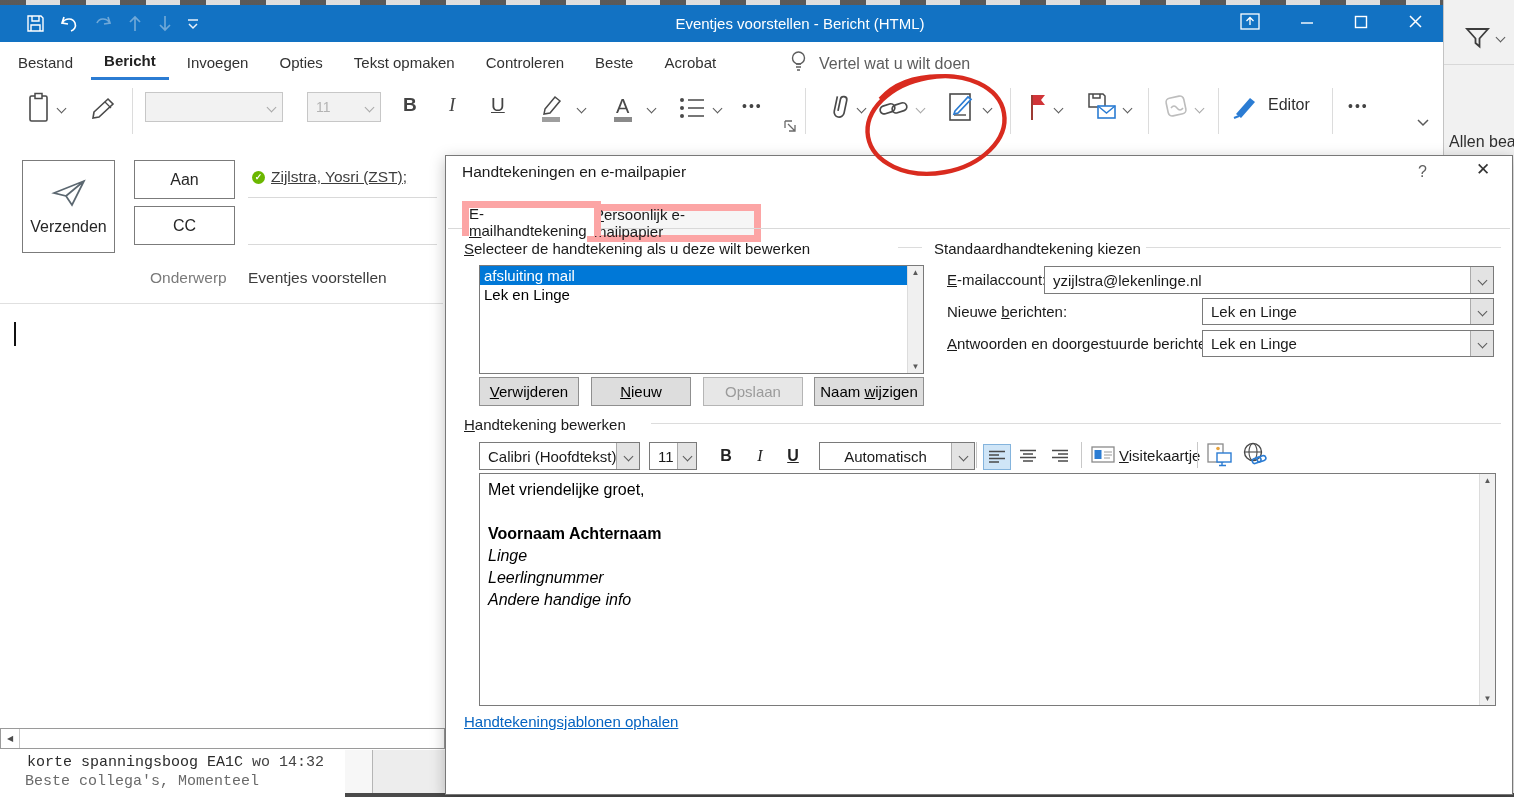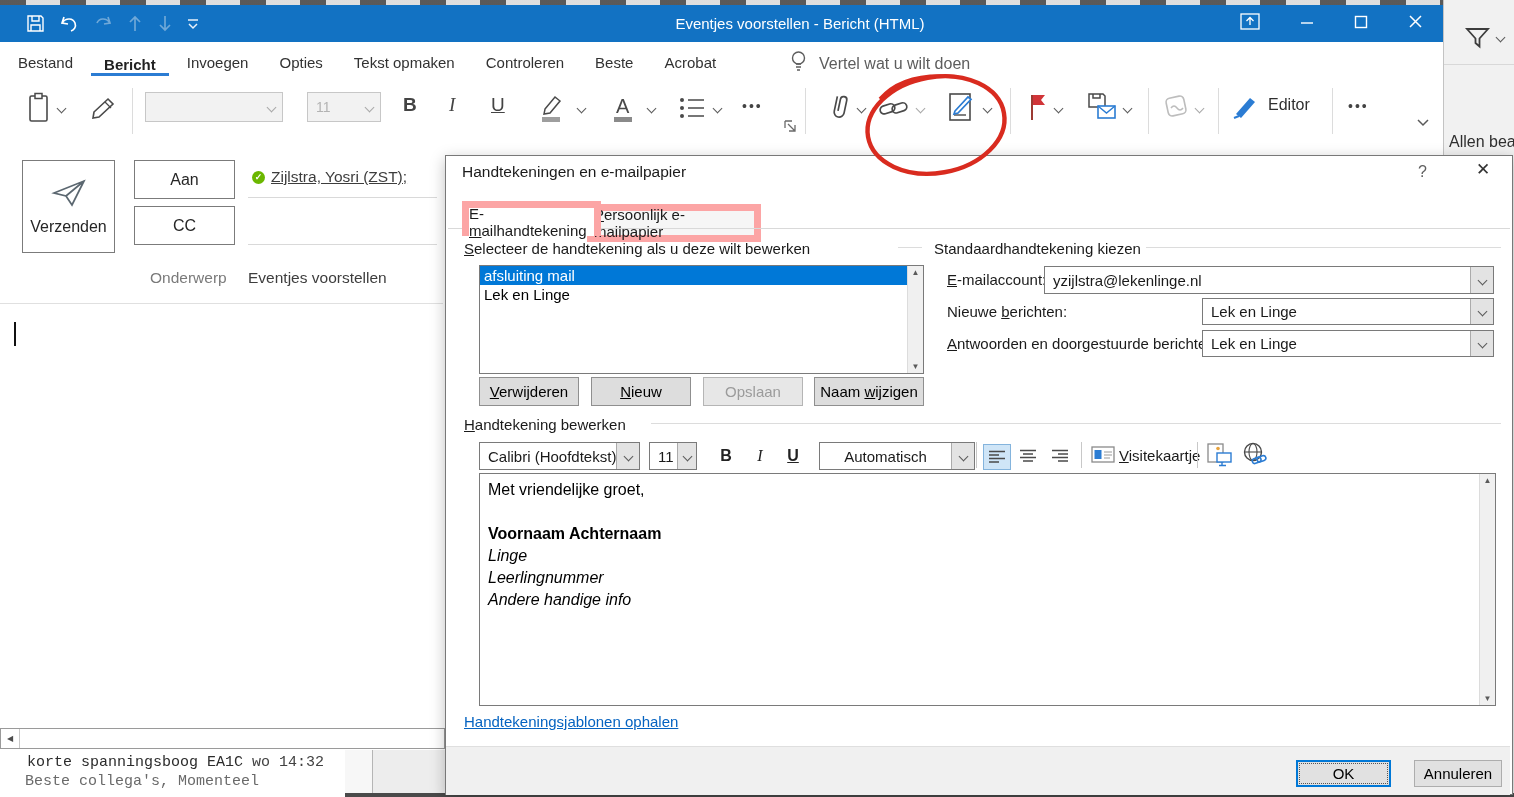--- a/index.html
+++ b/index.html
@@ -14,21 +14,21 @@
   .qat svg{display:block;}
   .wtitle{position:absolute;left:480px;width:640px;text-align:center;color:#fff;font-size:15px;white-space:nowrap;}
   .winbtns{position:absolute;right:20px;top:0;height:37px;display:flex;align-items:center;gap:40px;}
   
   .rightstrip{left:1443px;top:0;width:71px;height:797px;background:#f1f1f1;border-left:1px solid #c3c3c3;overflow:hidden;}
   .rs-line{position:absolute;left:0;top:64px;width:71px;height:1px;background:#d8d8d8;}
   .replyfrag{position:absolute;left:5px;top:133px;font-size:16px;color:#2f2f2f;white-space:nowrap;}
   
   .tabsrow{left:0;top:42px;width:1305px;height:38px;background:#fff;display:flex;align-items:center;}
   .rtab{font-size:15px;color:#323232;padding:9px 13px 7px 13px;margin-left:5px;white-space:nowrap;}
-  .rtab.active{color:#222;font-weight:bold;border-bottom:3px solid #2b7cd3;padding-bottom:0;}
+  .rtab.active{color:#222;font-weight:bold;border-bottom:3px solid #2b7cd3;padding-bottom:8px;}
   .tellme{position:absolute;left:790px;top:50px;display:flex;align-items:center;gap:12px;color:#5d5d5d;font-size:16px;}
   
   .ribbon{left:0;top:80px;width:1443px;height:63px;background:#fff;border-bottom:1px solid #e4e4e4;}
   .rdiv{position:absolute;top:8px;width:1px;height:46px;background:#dcdcdc;}
   .ricon{position:absolute;display:flex;align-items:center;}
   .chev{display:inline-block;width:6px;height:6px;border-right:1.6px solid #5a5a5a;border-bottom:1.6px solid #5a5a5a;transform:rotate(45deg);}
   .chev.lite{border-color:#a8a8a8;}
   .dcombo{position:absolute;height:28px;background:#f2f2f2;border:1px solid #c7c7c7;display:flex;align-items:center;color:#b3b3b3;font-size:14px;}
   .dcombo .dd{margin-left:auto;width:22px;display:flex;justify-content:center;}
   .fmtletter{font-size:19px;color:#444;}
@@ -484,24 +484,20 @@
         <div style="font-style:italic;">Andere handige info</div>
       </div>
       <div class="vscroll">
         <span class="sarr">▲</span>
         <span class="sarr">▼</span>
       </div>
     </div>
 
     <a class="dlglink">Handtekeningsjablonen ophalen</a>
 
-    <div class="dlgfooter">
-      <div class="okbtn">OK</div>
-      <div class="cancelbtn">Annuleren</div>
-    </div>
   </div>
 
   <svg class="abs annot" style="left:840px;top:55px;" width="210" height="160" viewBox="0 0 210 160">
     <ellipse cx="96" cy="70" rx="69" ry="48" fill="none" stroke="#d92b1f" stroke-width="4.4" transform="rotate(-10 96 70)"></ellipse>
     <path d="M40 44 Q64 16 118 22" fill="none" stroke="#d92b1f" stroke-width="3.6"></path>
   </svg>
 
 </div>
 
 </body></html>

